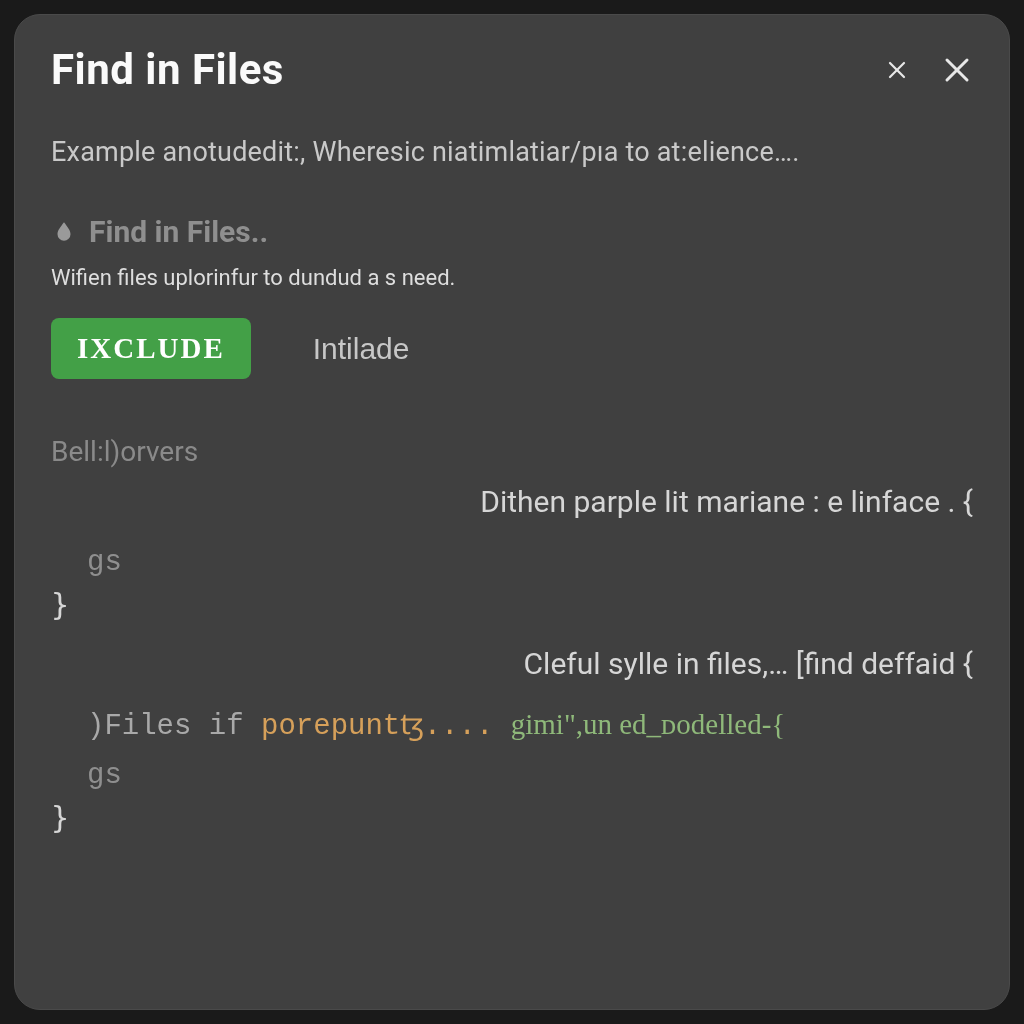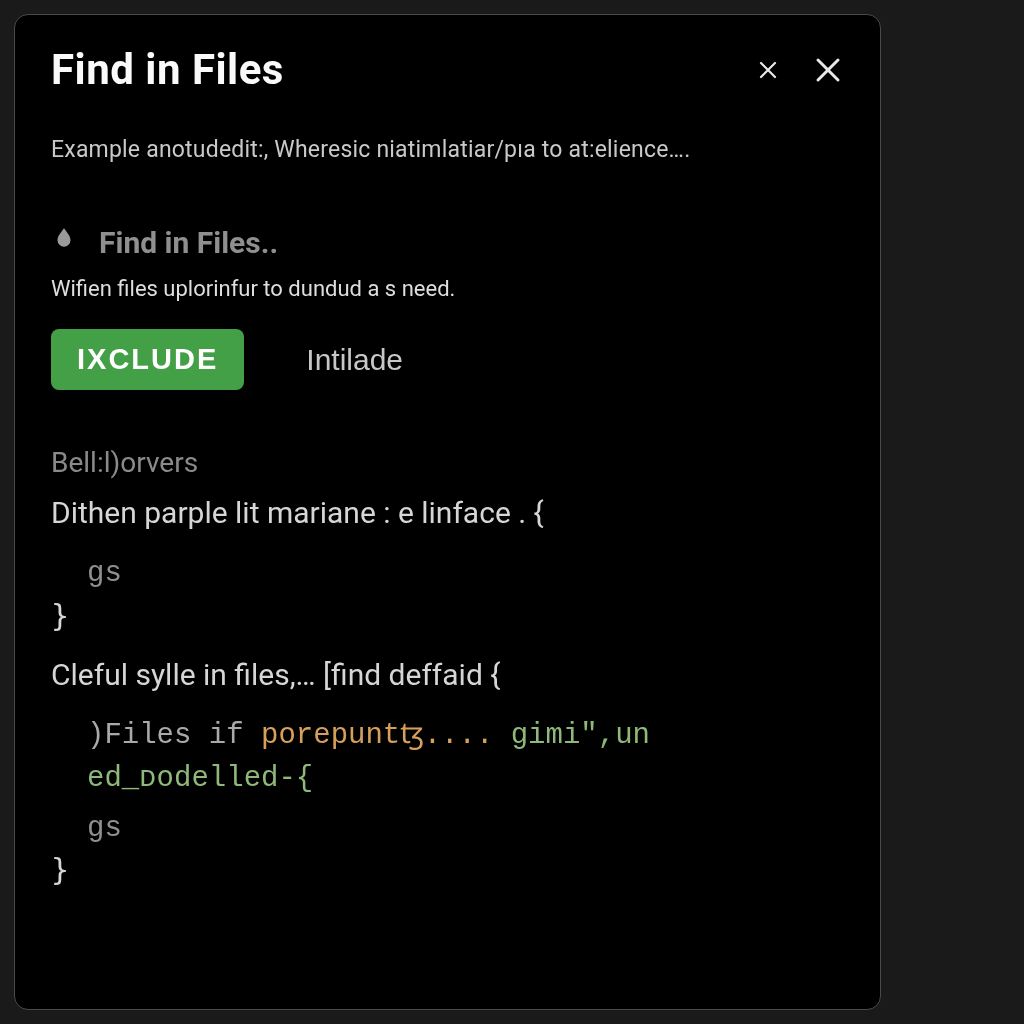--- a/index.html
+++ b/index.html
@@ -7,25 +7,25 @@
     width: 1024px;
     height: 1024px;
     background: #1a1a1a;
     font-family: -apple-system, BlinkMacSystemFont, "Segoe UI", Roboto, sans-serif;
     overflow: hidden;
   }
   .dialog {
     position: absolute;
     left: 14px;
     top: 14px;
-    width: 867px;
+    width: 996px;
     height: 996px;
-    background: #000000;
+    background: #404040;
     border: 1px solid #4a4a4a;
-    border-radius: 14px;
+    border-radius: 26px;
     padding: 30px 36px;
     color: #d8d8d8;
   }
   .header {
     display: flex;
     align-items: center;
     justify-content: space-between;
     margin-bottom: 42px;
   }
   .title {
@@ -44,28 +44,29 @@
     height: 32px;
     display: flex;
     align-items: center;
     justify-content: center;
     cursor: pointer;
     color: #e8e8e8;
   }
   .close-btn svg { width: 24px; height: 24px; }
   .close-btn.large svg { width: 30px; height: 30px; }
   .subtitle {
-    font-size: 23px;
+    font-size: 27px;
     color: #c9c9c9;
-    margin-bottom: 62px;
+    margin-bottom: 46px;
     letter-spacing: 0.2px;
   }
   .section-label {
     display: flex;
-    gap: 22px;
+    align-items: center;
+    gap: 12px;
     font-size: 30px;
     font-weight: 700;
     color: #8f8f8f;
     margin-bottom: 16px;
   }
   .section-label .drop-icon {
     width: 26px;
     height: 26px;
     display: inline-flex;
     align-items: center;
@@ -86,20 +87,21 @@
   .btn-primary {
     background: #43a047;
     color: #ffffff;
     font-weight: 700;
     font-size: 29px;
     letter-spacing: 2px;
     padding: 14px 26px;
     border: none;
     border-radius: 8px;
     cursor: pointer;
+    font-family: Liberation Serif, serif;
   }
   .btn-secondary {
     background: transparent;
     border: none;
     color: #c7c7c7;
     font-size: 30px;
     cursor: pointer;
     margin-left: 32px;
   }
   .divider-label {
@@ -107,37 +109,38 @@
     color: #8a8a8a;
     margin-bottom: 16px;
   }
   .result-block {
     margin-bottom: 24px;
   }
   .result-header {
     font-size: 30px;
     color: #d6d6d6;
     margin-bottom: 22px;
+    text-align: right;
   }
   .code-lines {
     font-family: "SFMono-Regular", Consolas, "Liberation Mono", Menlo, monospace;
     font-size: 29px;
     line-height: 1.5;
     padding-left: 36px;
     color: #c2c2c2;
   }
   .code-lines .row1 { color: #c2c2c2; margin-bottom: 6px; }
   .code-lines .row2 { color: #8f8f8f; margin-bottom: 2px; }
   .closing-brace {
     font-family: "SFMono-Regular", Consolas, monospace;
     font-size: 30px;
     color: #d6d6d6;
   }
   .t-orange { color: #d6a05a; }
-  .t-green  { color: #8fb97a; }
+  .t-green  { color: #8fb97a; font-family: Liberation Serif, serif; }
   .t-gray   { color: #a9a9a9; }
 </style>
 </head>
 <body>
 
 <div class="dialog">
 
   <div class="header">
     <div class="title">Find in Files</div>
     <div class="close-group">

